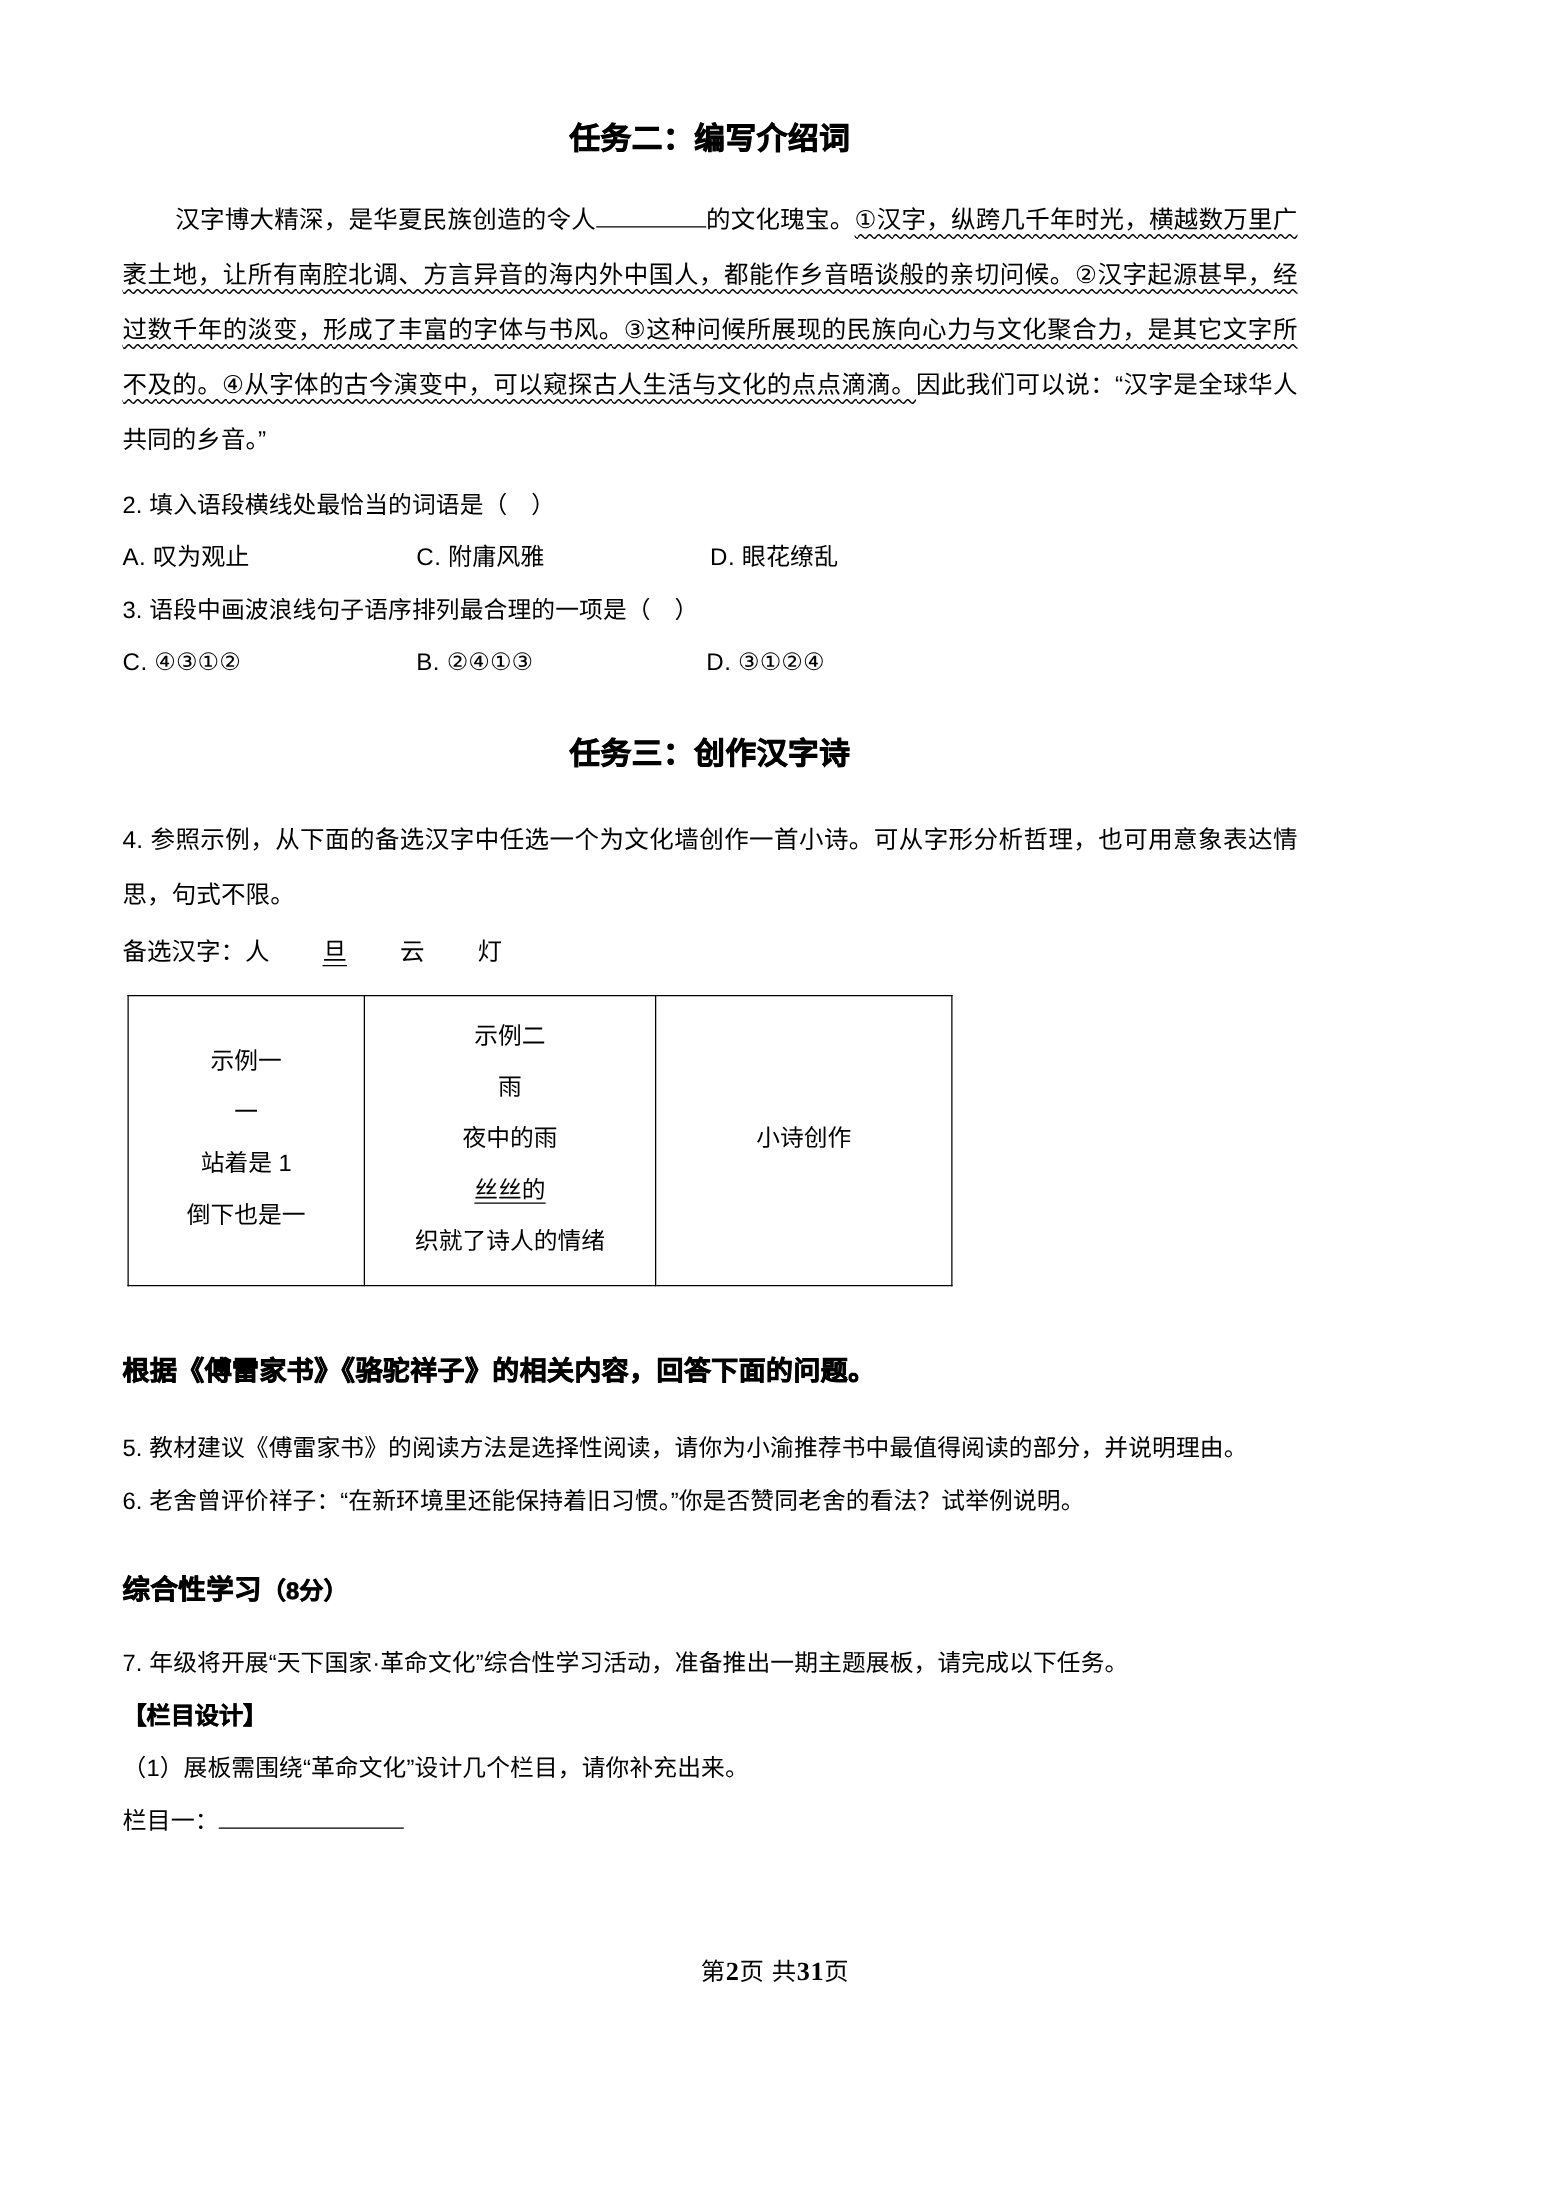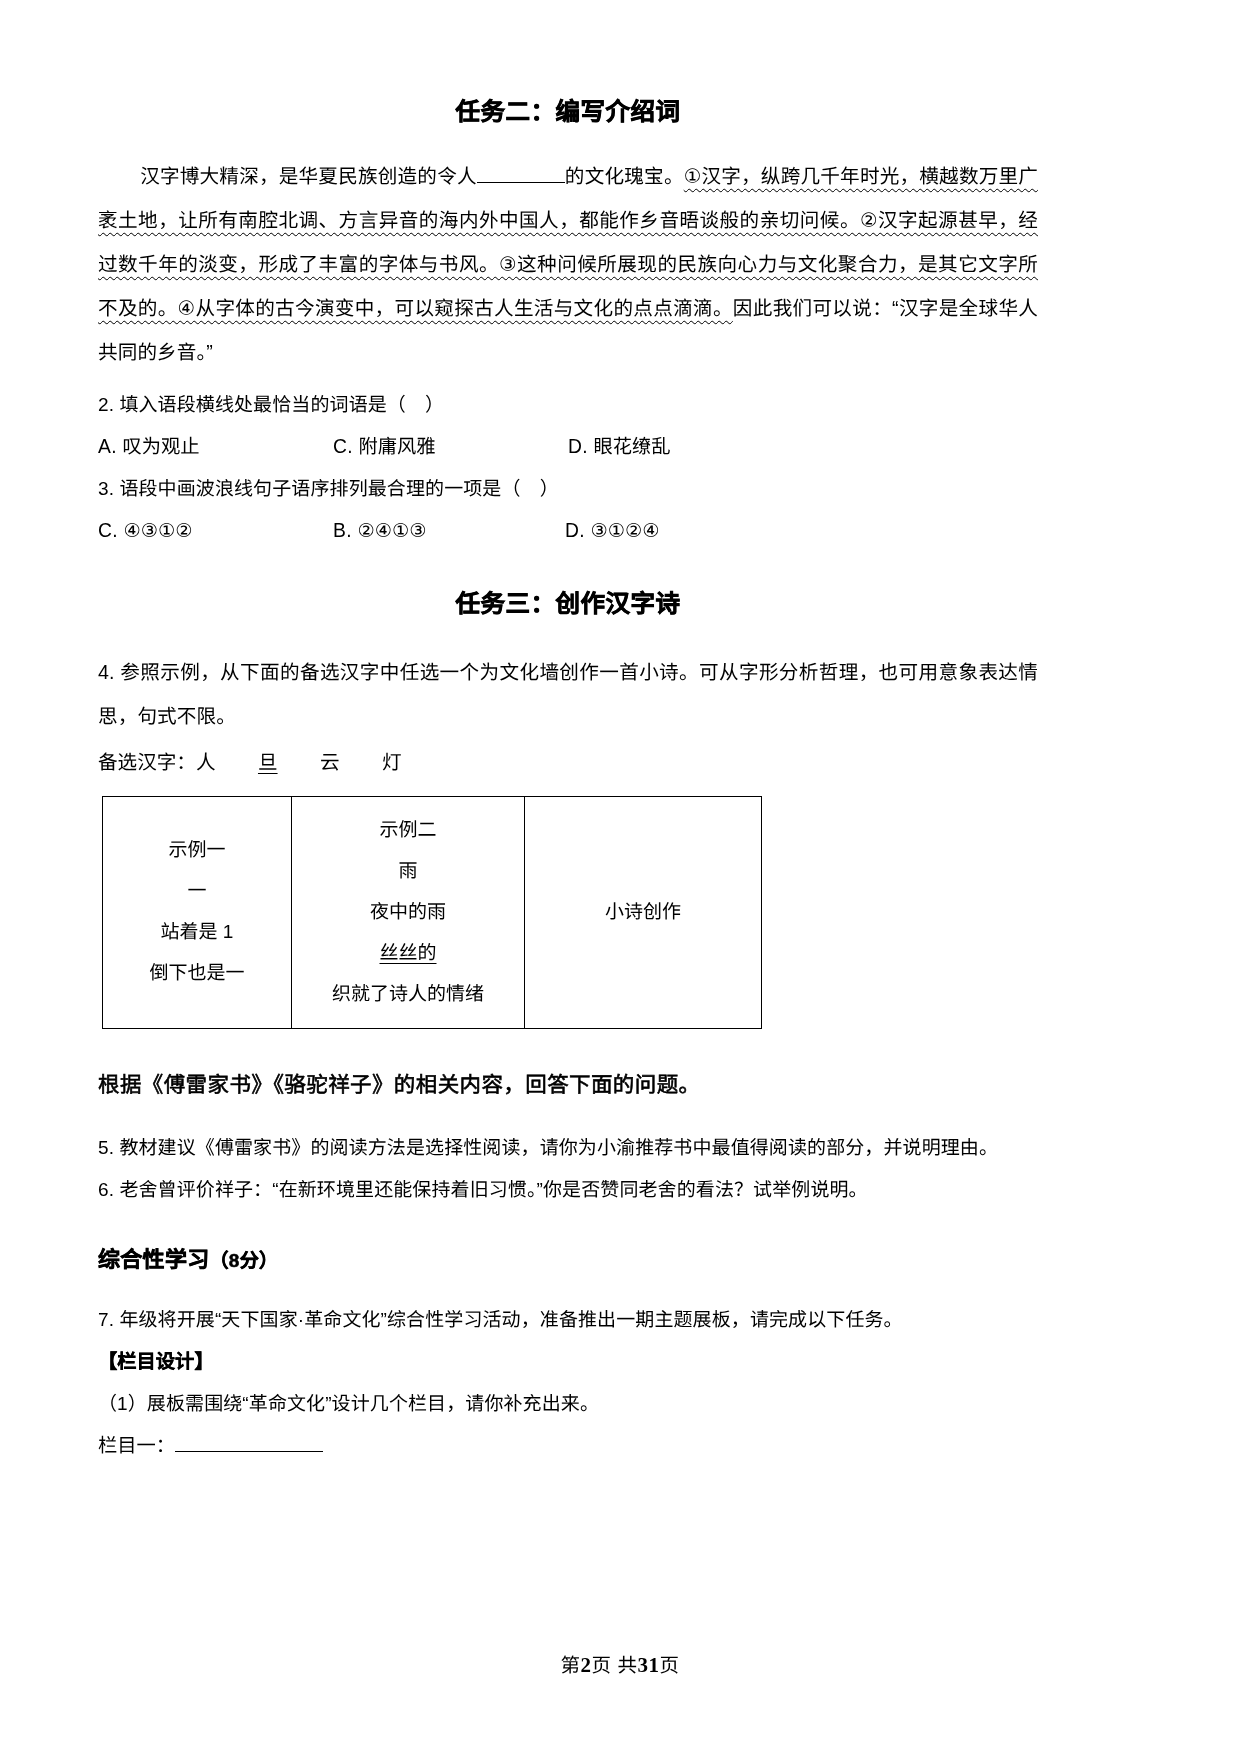--- a/index.html
+++ b/index.html
@@ -37,23 +37,23 @@
     letter-spacing: 0.5px;
     margin: 0 0 26px 0;
     line-height: 1.3;
     text-align: center;
     -webkit-text-stroke: 0.65px #000;
   }
   .task-heading.t3 { margin-top: 36px; margin-bottom: 30px; }
 
   .bold-lead {
     font-size: 21.5px;
-    font-weight: normal;
+    font-weight: bold;
     line-height: 1.5;
-    margin: 0 0 26px 0;
+    margin: 12px 0 26px 0;
     -webkit-text-stroke: 0.6px #000;
     letter-spacing: 0.4px;
   }
   .section-heading {
     font-size: 22px;
     font-weight: bold;
     margin: 30px 0 26px 0;
     -webkit-text-stroke: 0.55px #000;
     letter-spacing: 0.3px;
   }
@@ -152,21 +152,21 @@
   .col-blank-line {
     font-size: 19.3px;
     line-height: 42px;
     margin: 0;
   }
 
   
   .footer {
     position: absolute;
     left: 0;
-    top: 1649px;
+    top: 1561px;
     width: 1240px;
     text-align: center;
     font-size: 19.5px;
     letter-spacing: 0.5px;
   }
   .footer .pg {
     font-family: "Liberation Serif", serif;
     font-weight: bold;
     font-size: 21px;
   }

